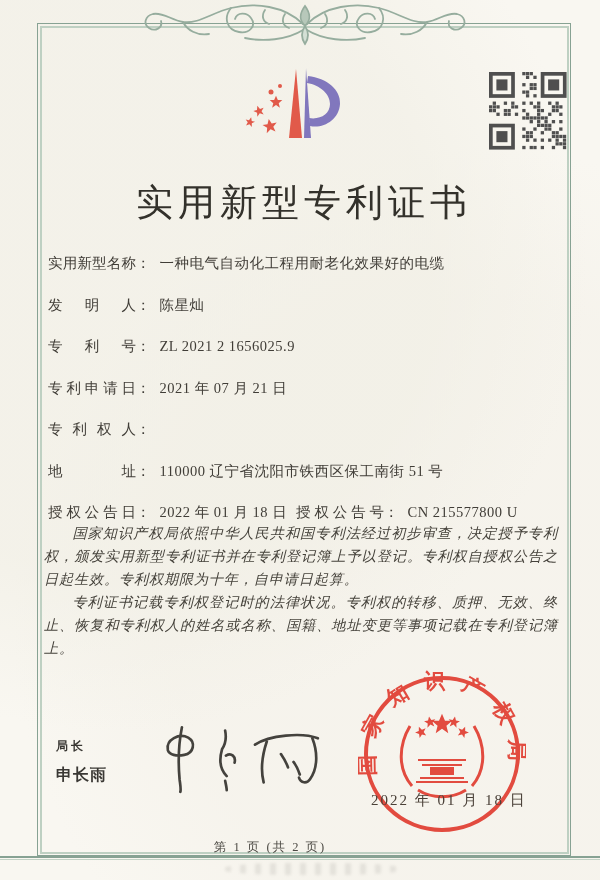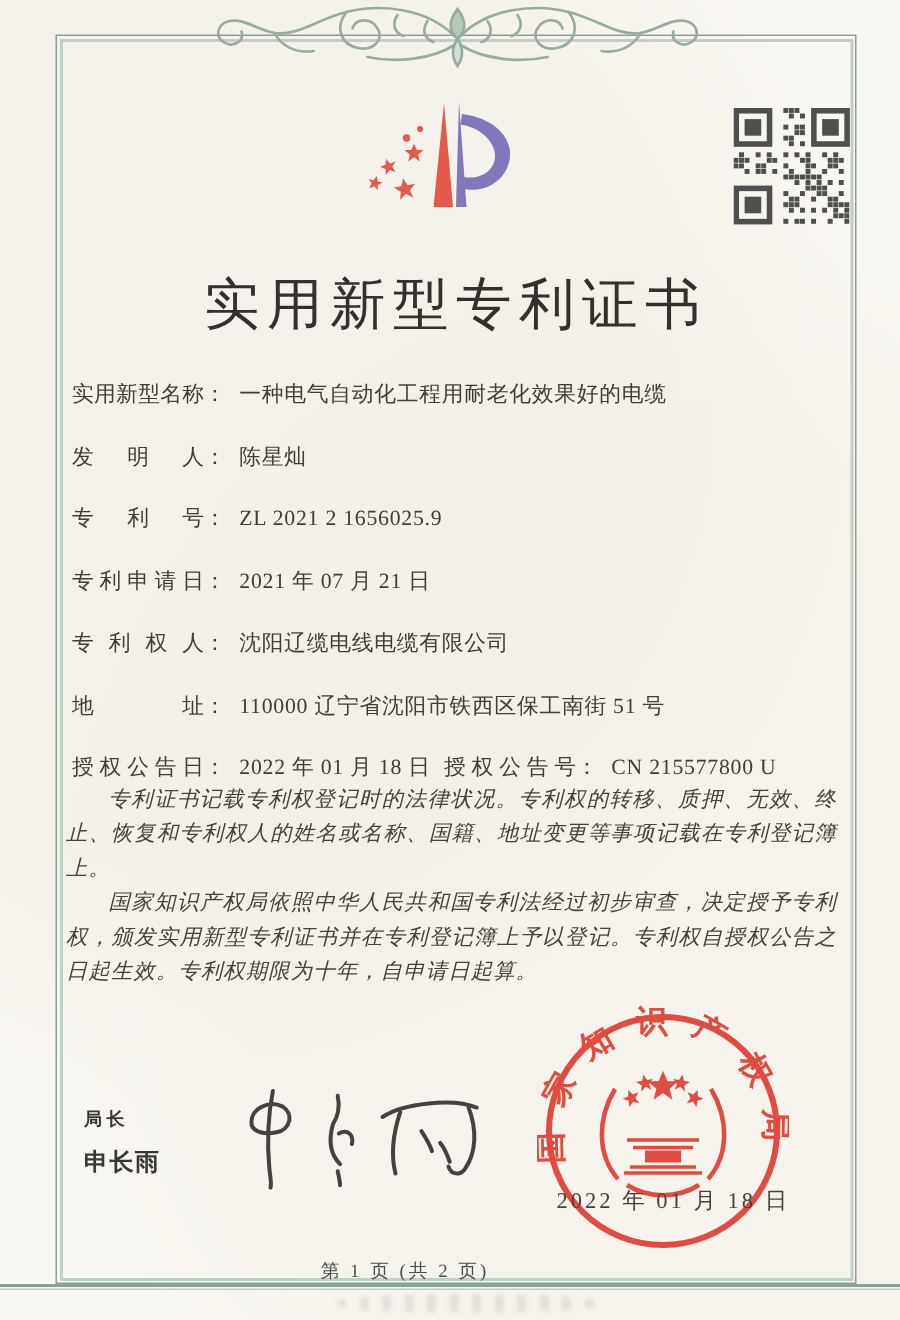--- a/index.html
+++ b/index.html
@@ -211,21 +211,20 @@
         <span class="val">ZL 2021 2 1656025.9</span>
     </div>
     <div class="row">
       <span class="lbl">专利申请日</span>
         <span class="colon">：</span>
         <span class="val">2021 年 07 月 21 日</span>
     </div>
     <div class="row">
       <span class="lbl">专利权人</span>
         <span class="colon">：</span>
-        <span class="val">沈阳辽缆电线电缆有限公司</span>
     </div>
     <div class="row">
       <span class="lbl">地址</span>
         <span class="colon">：</span>
         <span class="val">110000 辽宁省沈阳市铁西区保工南街 51 号</span>
     </div>
     <div class="row">
       <span class="pair">
         <span class="lbl">授权公告日</span>
           <span class="colon">：</span>
@@ -233,22 +232,22 @@
       </span>
       <span class="pair">
         <span class="lbl">授权公告号</span>
           <span class="colon">：</span>
           <span class="val">CN 215577800 U</span>
       </span>
     </div>
   </div>
 
   <div class="paras">
+    <p>国家知识产权局依照中华人民共和国专利法经过初步审查，决定授予专利权，颁发实用新型专利证书并在专利登记簿上予以登记。专利权自授权公告之日起生效。专利权期限为十年，自申请日起算。</p>
     <p>专利证书记载专利权登记时的法律状况。专利权的转移、质押、无效、终止、恢复和专利权人的姓名或名称、国籍、地址变更等事项记载在专利登记簿上。</p>
-    <p>国家知识产权局依照中华人民共和国专利法经过初步审查，决定授予专利权，颁发实用新型专利证书并在专利登记簿上予以登记。专利权自授权公告之日起生效。专利权期限为十年，自申请日起算。</p>
   </div>
 
   <div class="signer-title">局长</div>
   <div class="signer-name">申长雨</div>
 
   <svg class="signature" width="165" height="72" viewBox="0 0 210 90">
     <g stroke="#35332f" stroke-width="3.4" fill="none" stroke-linecap="round" opacity=".92">
       <path d="M33,6 C29,26 28,50 30,72 C31,80 32,85 31,88"></path>
       <path d="M15,34 C13,22 29,13 41,19 C51,25 48,39 36,41 C26,43 17,41 15,35"></path>
       <path d="M88,10 C90,20 88,28 84,34 C80,48 82,60 90,68"></path>

